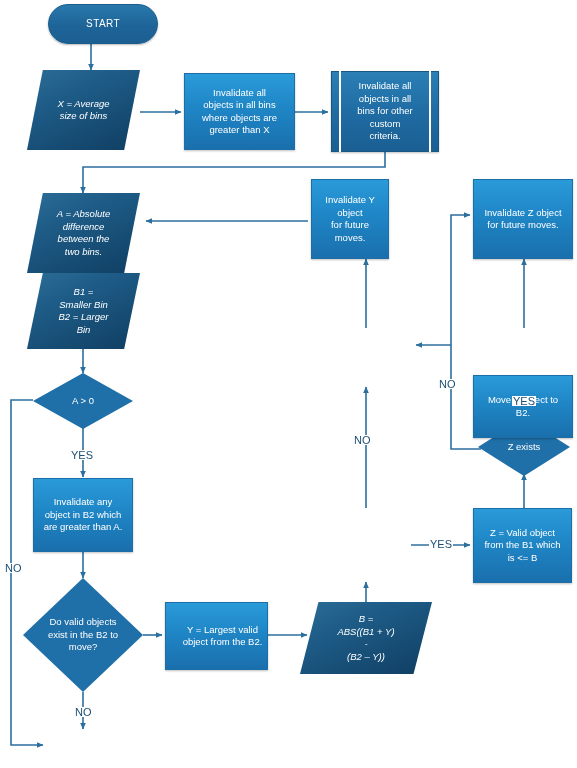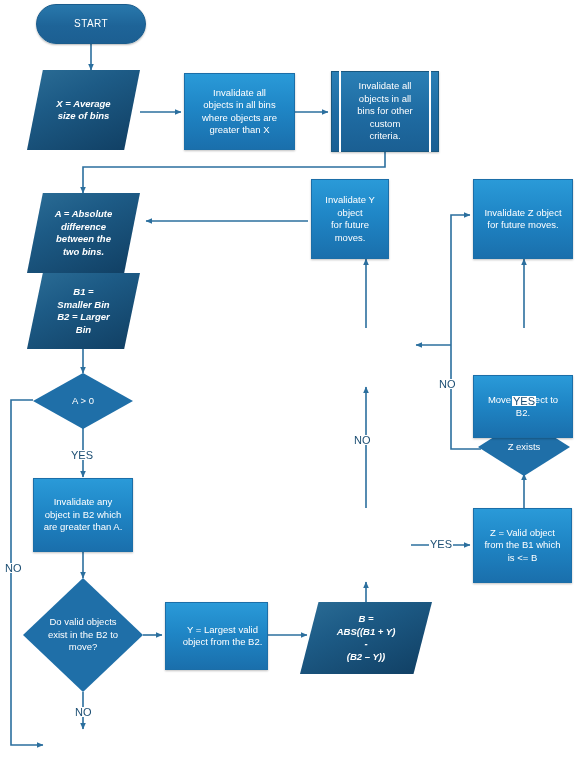--- a/index.html
+++ b/index.html
@@ -74,21 +74,20 @@
     -webkit-clip-path: polygon(50% 0, 100% 50%, 50% 100%, 0 50%);
     clip-path: polygon(50% 0, 100% 50%, 50% 100%, 0 50%);
     z-index: 1;
   }
   .dec .txt { position: relative; z-index: 2; }
 
   
   .data {
     background: transparent;
     border: 0;
-    font-weight: bold;
   }
   .data .parashape {
     position: absolute;
     left: 0; top: 0;
     width: 100%; height: 100%;
     background: linear-gradient(155deg, #2b6d96 0%, #1d5b86 35%, #103e62 100%);
     -webkit-clip-path: polygon(14% 0, 100% 0, 86% 100%, 0 100%);
     clip-path: polygon(14% 0, 100% 0, 86% 100%, 0 100%);
     z-index: 1;
   }
@@ -181,21 +180,21 @@
       <path d="M451,345 L416,345"></path>
 
       <path d="M366,328 L366,259"></path>
 
       <path d="M524,328 L524,259"></path>
 
       <path d="M308,221 L146,221"></path>
     </g>
   </svg>
 
-  <div class="node term" style="left:36px; top:4px; width:110px; height:40px;">
+  <div class="node term" style="left:48px; top:4px; width:110px; height:40px;">
     <span class="txt">START</span>
   </div>
 
   <div class="node data" style="left:27px; top:70px; width:113px; height:80px;">
     <span class="parashape"></span>
     <span class="txt">X = Average
 size of bins</span>
   </div>
 
   <div class="node proc" style="left:184px; top:73px; width:111px; height:77px;">

